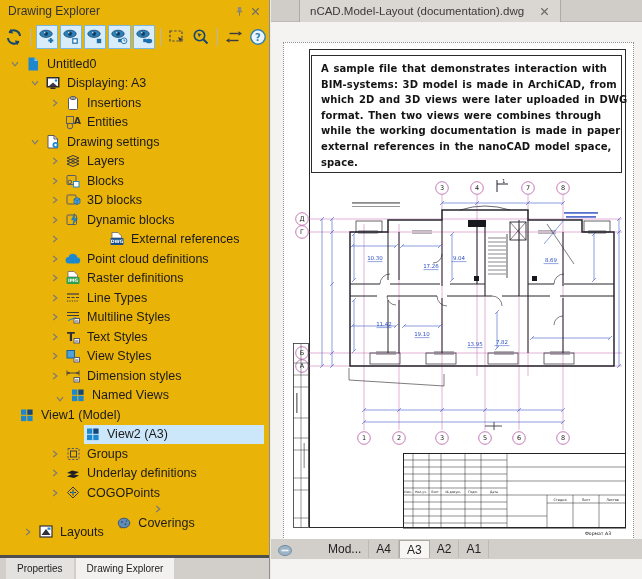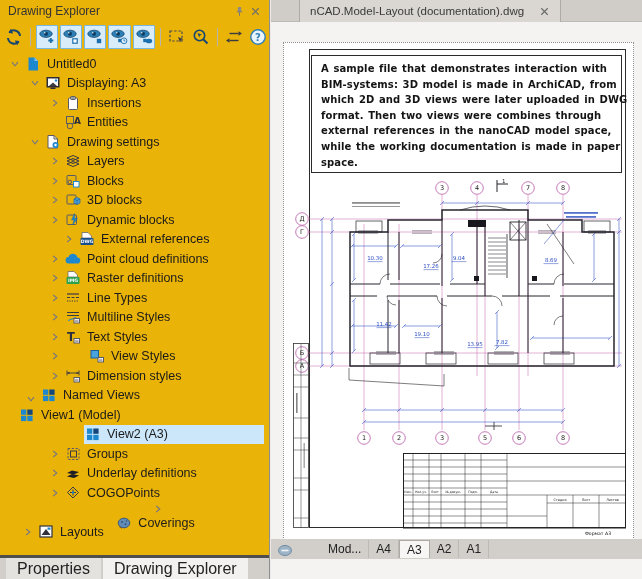--- a/index.html
+++ b/index.html
@@ -21,21 +21,21 @@
   .trow { height:19.5px; display:flex; align-items:center; font-size:12.5px; color:#1b1b1b; white-space:nowrap; }
   .chev { width:18px; height:12px; display:flex; align-items:center; justify-content:center; flex:0 0 auto; }
   .chev svg { width:10px; height:10px; }
   .chev.exp svg { transform:rotate(90deg); }
   .twrap { display:flex; align-items:center; flex:1; height:100%; margin-right:5px; padding-left:1px; }
   .twrap.sel { background:#cbe7f9; }
   .ticon { width:17px; height:16px; margin-right:5px; flex:0 0 auto; }
   .ticon svg { width:16px; height:16px; }
   .lp-divider { height:3px; background:#4e4e4e; flex:0 0 auto; }
   .lp-tabs { height:21px; background:#d2cec9; display:flex; align-items:stretch; padding-left:6px; gap:2px; flex:0 0 auto; }
-  .lp-tab { display:flex; align-items:center; padding:0 11px; font-size:16px; color:#222; background:#e4e2df; }
+  .lp-tab { display:flex; align-items:center; padding:0 11px; font-size:10px; color:#222; background:#e4e2df; }
   .lp-tab.active { background:#f2f1ef; }
 
   
   .right-panel { position:absolute; left:271px; top:0; width:371px; height:579px; background:#f4f3f1; }
   .doc-tabbar { position:absolute; left:0; top:0; width:371px; height:22px; background:#d0ccc7; border-bottom:1px solid #bdb9b4; }
   .doc-tab { position:absolute; left:28px; top:0; height:22px; display:flex; align-items:center; background:#dad7d2; border-right:1px solid #aeaaa5; border-left:1px solid #aeaaa5; padding:0 10px; font-size:11.5px; color:#3a3a3a; }
   .doc-close { margin-left:14px; width:12px; height:12px; display:flex; align-items:center; justify-content:center; }
   .canvas { position:absolute; left:0; top:23px; width:371px; height:536px; background:#f4f3f1; }
   .paper { position:absolute; left:12px; top:19px; width:351px; height:498px; background:#ffffff; border:1px dotted #8f8f8f; }
   .frame { position:absolute; left:25px; top:6px; width:317px; height:479px; border:1.5px solid #2b2b2b; }
@@ -276,21 +276,21 @@
             </svg>
           </span>
           <span class="twrap">
             <span class="ticon"><svg viewBox="0 0 16 16">
                 <rect x="2" y="3" width="9.5" height="9.5" rx="1" fill="none" stroke="#5a5a64"></rect>
                 <path d="M9.5,1.5 L6.5,8 H9 L7.5,13 L12.5,6.5 H9.8 Z" fill="#1e88cf" stroke="#14609a" stroke-width="0.4"></path>
               </svg></span>
             <span>Dynamic blocks</span>
           </span>
         </div>
-        <div class="trow" style="padding-left: 60px;">
+        <div class="trow" style="padding-left: 46px; gap: 44px;">
           <span class="chev">
             <svg viewBox="0 0 10 10">
               <polyline points="3.2,2 6.8,5 3.2,8" fill="none" stroke="#7a7a7a" stroke-width="1.2"></polyline>
             </svg>
           </span>
           <span class="twrap">
             <span class="ticon"><svg viewBox="0 0 16 16">
                 <path d="M3,1.5h6l3.5,3.5v2h-9.5z" fill="#fff" stroke="#5a5a64" stroke-width="0.7"></path>
                 <rect x="1.5" y="7" width="13" height="7" rx="1" fill="#164f8c"></rect>
                 <text x="8" y="12.3" font-size="4.6" font-weight="bold" fill="#fff" text-anchor="middle">DWG</text>
@@ -365,21 +365,21 @@
           </span>
           <span class="twrap">
             <span class="ticon"><svg viewBox="0 0 16 16">
                 <text x="2" y="11.5" font-size="11.5" font-weight="bold" fill="#30303a" font-family="DejaVu Serif">T</text>
                 <rect x="9" y="9.5" width="5.5" height="4.5" fill="#fff" stroke="#5a5a64"></rect>
                 <path d="M10,11.3h3.5 M10,12.6h3.5" stroke="#5a5a64" stroke-width="0.6"></path>
               </svg></span>
             <span>Text Styles</span>
           </span>
         </div>
-        <div class="trow" style="padding-left: 46px; gap: 24px;">
+        <div class="trow" style="padding-left: 46px;">
           <span class="chev">
             <svg viewBox="0 0 10 10">
               <polyline points="3.2,2 6.8,5 3.2,8" fill="none" stroke="#7a7a7a" stroke-width="1.2"></polyline>
             </svg>
           </span>
           <span class="twrap">
             <span class="ticon"><svg viewBox="0 0 16 16">
                 <rect x="2" y="2.5" width="7.5" height="7.5" fill="#4aa3dd" stroke="#1b5f96"></rect>
                 <rect x="9" y="9.5" width="5.5" height="4.5" fill="#fff" stroke="#5a5a64"></rect>
                 <path d="M10,11.3h3.5 M10,12.6h3.5" stroke="#5a5a64" stroke-width="0.6"></path>
@@ -396,21 +396,21 @@
           <span class="twrap">
             <span class="ticon"><svg viewBox="0 0 16 16">
                 <path d="M2,2.5 v5 M14,2.5 v5 M2,5 h12" stroke="#3a3a44" stroke-width="0.9"></path>
                 <path d="M2,5 l2.5,-1.2 v2.4 z M14,5 l-2.5,-1.2 v2.4 z" fill="#3a3a44"></path>
                 <rect x="9" y="9.5" width="5.5" height="4.5" fill="#fff" stroke="#5a5a64"></rect>
                 <path d="M10,11.3h3.5 M10,12.6h3.5" stroke="#5a5a64" stroke-width="0.6"></path>
               </svg></span>
             <span>Dimension styles</span>
           </span>
         </div>
-        <div class="trow" style="padding-left: 22px; align-items: flex-end;">
+        <div class="trow" style="padding-left: 51px; align-items: flex-end;">
           <span class="chev exp">
             <svg viewBox="0 0 10 10">
               <polyline points="3.2,2 6.8,5 3.2,8" fill="none" stroke="#7a7a7a" stroke-width="1.2"></polyline>
             </svg>
           </span>
           <span class="twrap">
             <span class="ticon"><svg viewBox="0 0 16 16">
                 <rect x="2" y="2.5" width="5.3" height="5.3" fill="#1e88cf"></rect>
                 <rect x="8.3" y="2.5" width="5.3" height="5.3" fill="#14487c"></rect>
                 <rect x="2" y="8.8" width="5.3" height="5.3" fill="#1e88cf"></rect>
@@ -540,22 +540,22 @@
 
     <div class="canvas">
       <div class="paper">
         <div class="frame"></div>
 
         <div class="note-box" id="note-box">
             <div class="note-line">A sample file that demonstrates interaction with</div>
             <div class="note-line">BIM-systems: 3D model is made in ArchiCAD, from</div>
             <div class="note-line">which 2D and 3D views were later uploaded in DWG</div>
             <div class="note-line">format. Then two views were combines through</div>
+            <div class="note-line">while the working documentation is made in paper</div>
             <div class="note-line">external references in the nanoCAD model space,</div>
-            <div class="note-line">while the working documentation is made in paper</div>
             <div class="note-line">space.</div>
           </div>
 
         <svg class="plan-svg" id="plan" viewBox="0 0 335 277">
 
           <g stroke="#c973b5" stroke-width="0.55">
             <line x1="72" y1="48" x2="72" y2="254"></line>
               <line x1="107" y1="48" x2="107" y2="254"></line>
             <line x1="150" y1="19" x2="150" y2="254"></line>
               <line x1="185" y1="19" x2="185" y2="200"></line>

